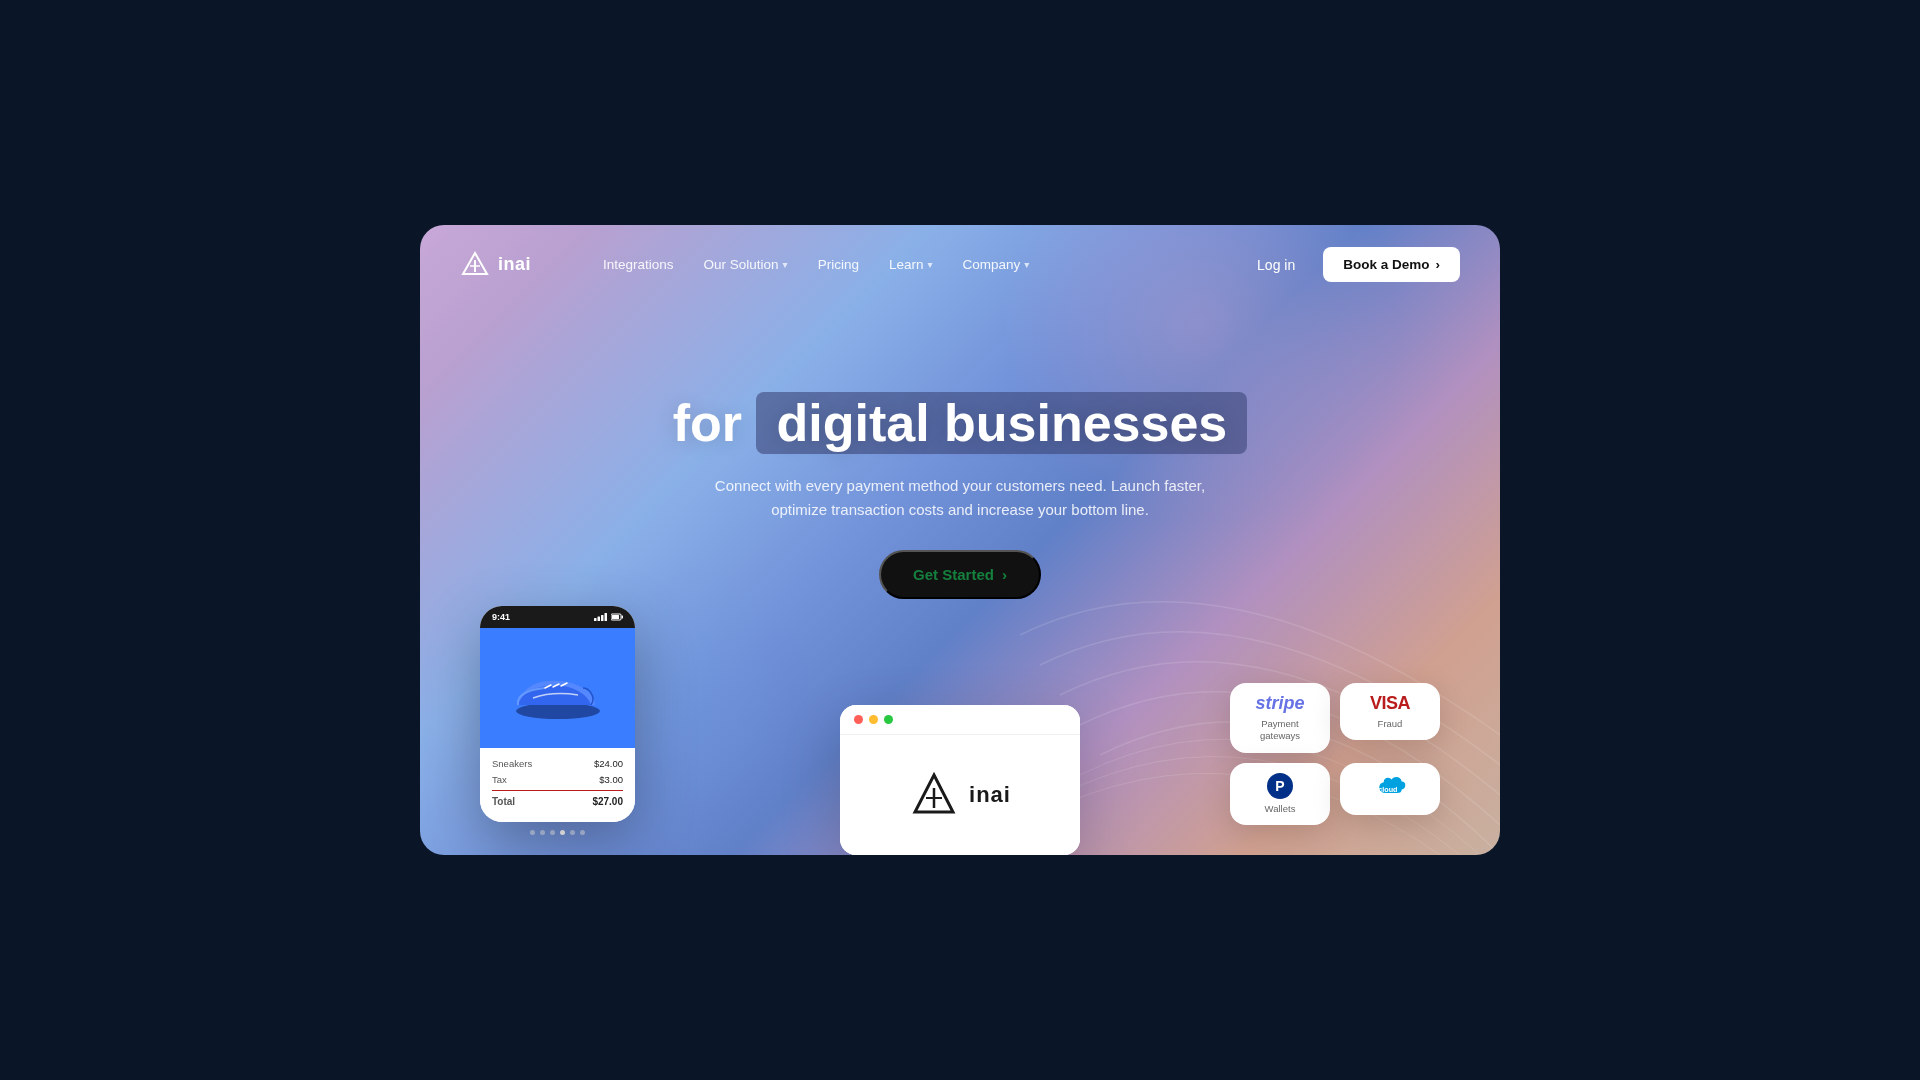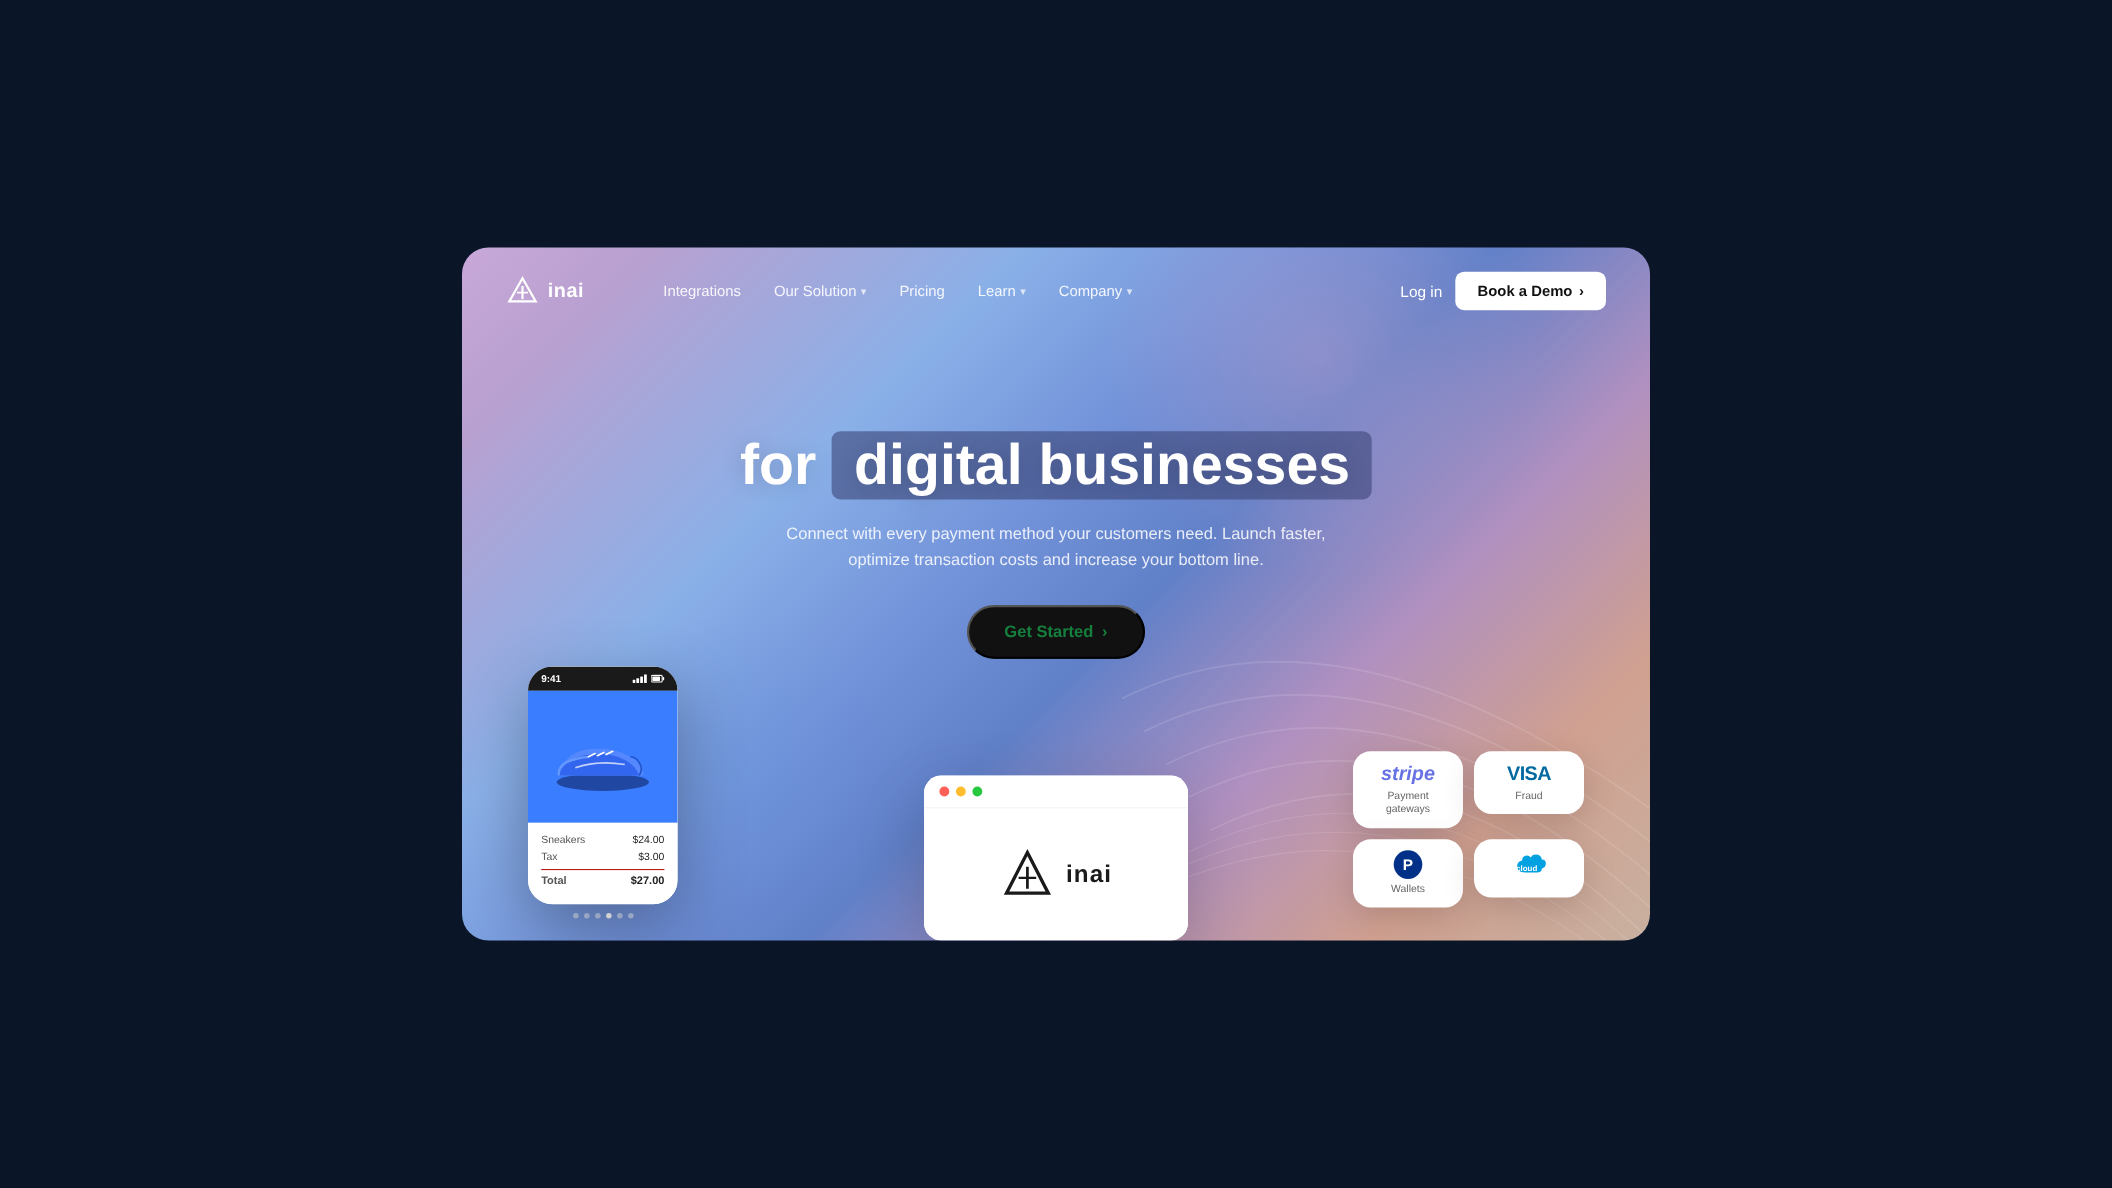--- a/index.html
+++ b/index.html
@@ -94,20 +94,21 @@
     }
 
     .chevron {
       font-size: 10px;
       opacity: 0.8;
     }
 
     .nav-actions {
       display: flex;
       align-items: center;
+      gap: 16px;
     }
 
     .login-btn {
       color: white;
       font-size: 14px;
       font-weight: 500;
       cursor: pointer;
       padding: 8px 12px;
     }
 
@@ -177,21 +178,21 @@
       left: 0;
       right: 0;
       display: flex;
       align-items: flex-end;
       padding: 0 60px;
       z-index: 5;
     }
 
     
     .phone-mockup {
-      width: 136px;
+      width: 155px;
       background: white;
       border-radius: 22px;
       overflow: hidden;
       box-shadow: 0 20px 60px rgba(0,0,0,0.3);
       flex-shrink: 0;
       margin-bottom: 0;
       position: relative;
       margin-top: 12px;
     }
 
@@ -367,21 +368,21 @@
     }
 
     .stripe-text {
       color: #6772e5;
       font-style: italic;
       font-size: 16px;
       font-weight: 700;
     }
 
     .visa-text {
-      color: #0369a1;
+      color: #b91c1c;
       font-size: 18px;
       font-weight: 900;
       letter-spacing: -0.5px;
     }
 
     .paypal-p {
       width: 26px;
       height: 26px;
       background: #003087;
       border-radius: 50%;

